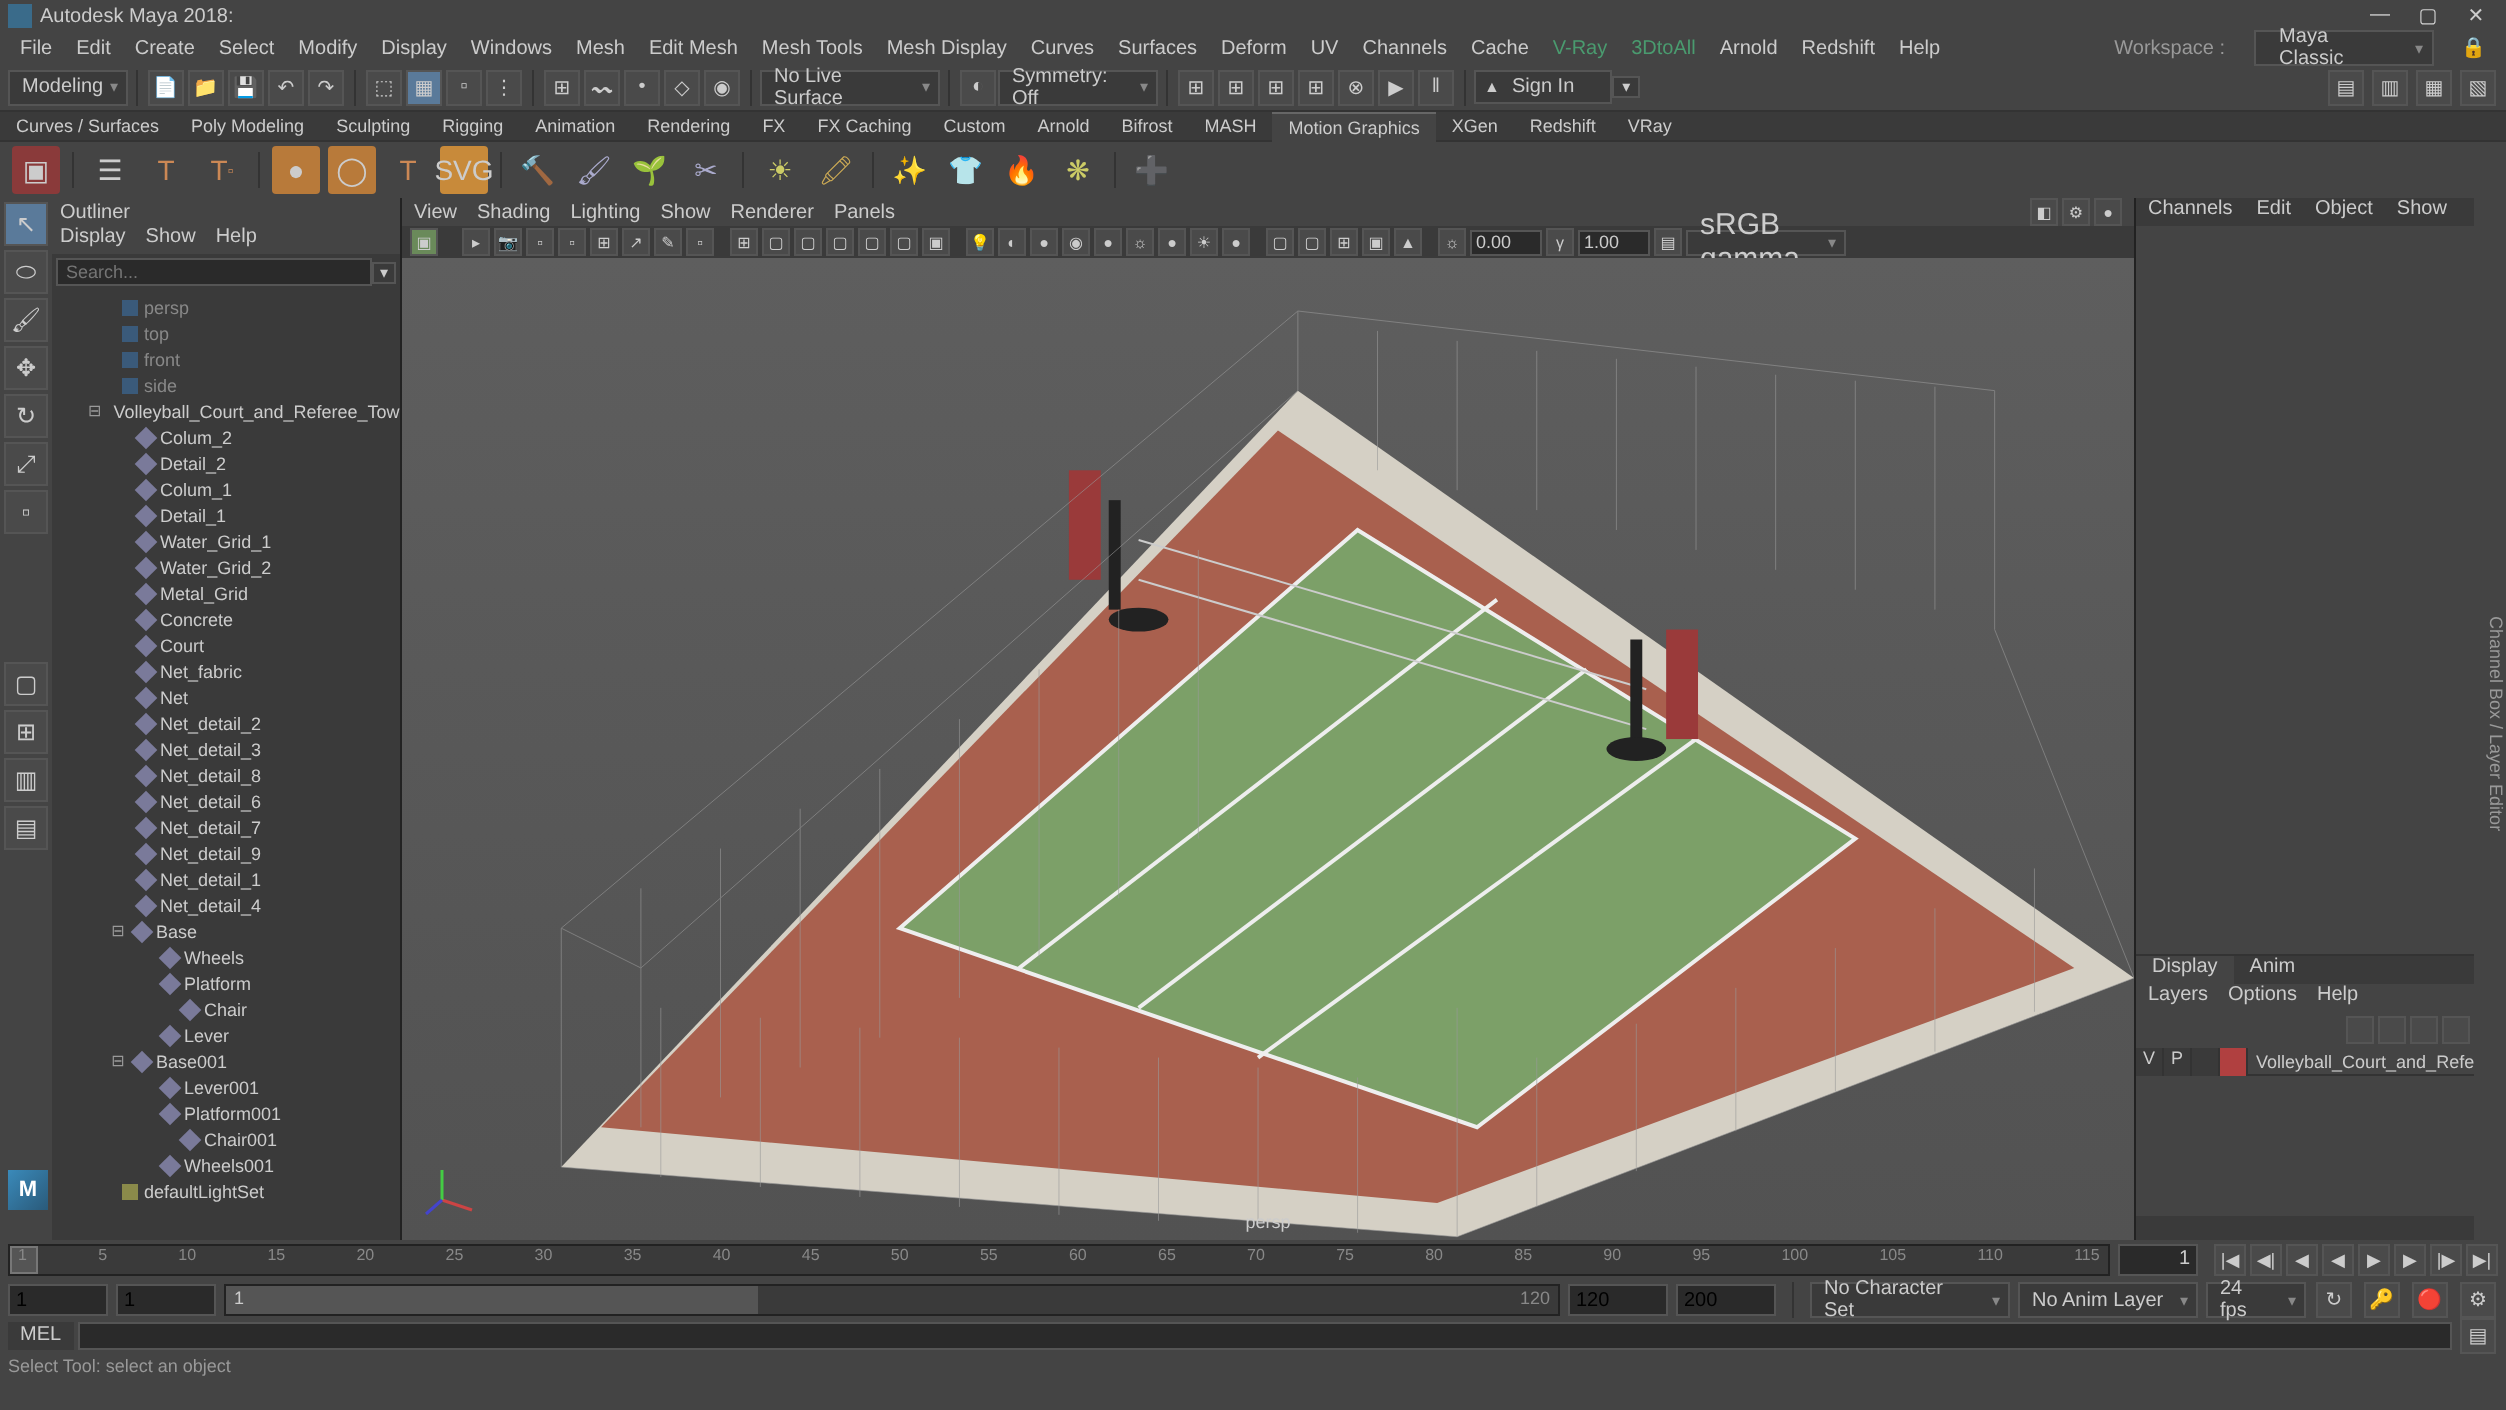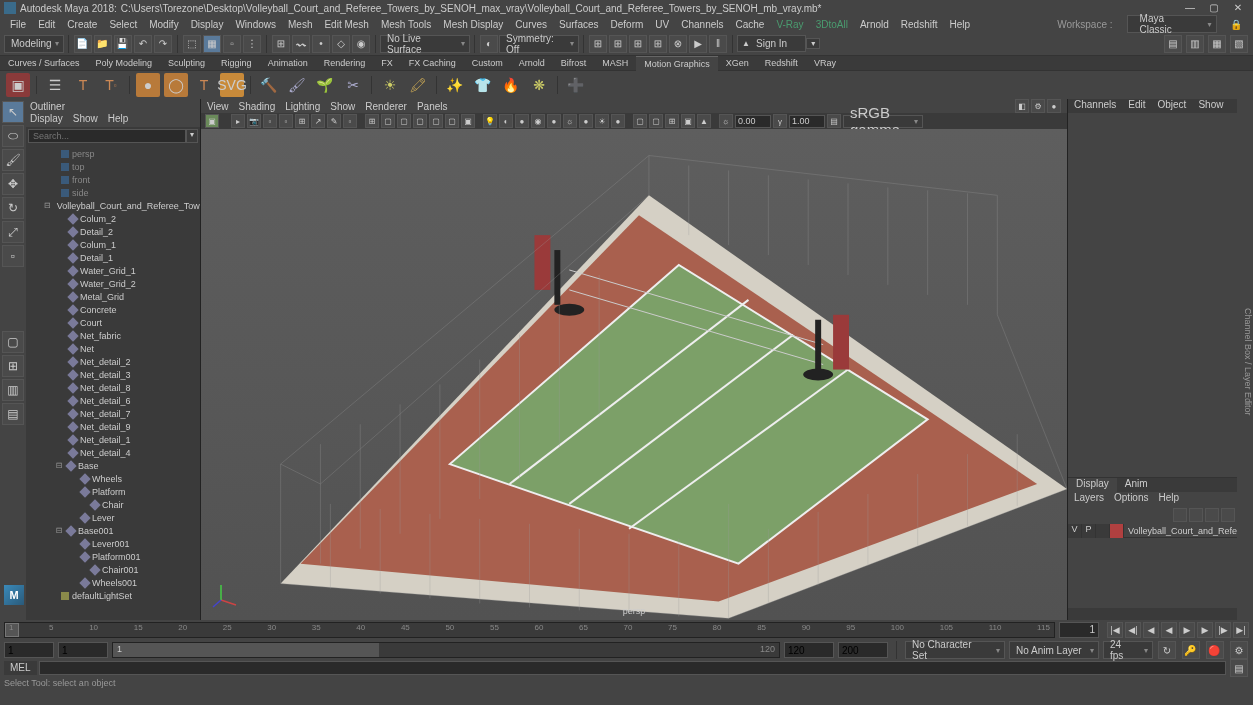--- a/index.html
+++ b/index.html
@@ -106,21 +106,21 @@
       align-items: center;
     }
     .panel-menu {
       height: 14px;
       background: #444;
       padding: 0 4px;
       font-size: 10px;
       display: flex;
       gap: 10px;
     }
-    .search-row { padding: 2px; display: flex; }
+    .search-row { padding: 2px; display: flex; align-items: center; }
     .search-input { flex: 1; background: #2a2a2a; border: 1px solid #555; color: #888; font-size: 9px; padding: 1px 4px; height: 14px;}
     .outliner-tree {
       flex: 1;
       overflow-y: auto;
       font-size: 9px;
       padding: 2px 0;
     }
     .tree-item {
       display: flex;
       align-items: center;
@@ -222,21 +222,20 @@
     .signin-btn::before { content:"▲"; position:absolute; left:4px; font-size:8px;}
     .signin-dd { width: 14px; background: #3a3a3a; border: 1px solid #555; text-align:center; font-size: 8px;}
     .scrollbar-h { height: 12px; background: #3a3a3a; }
   </style>
 </head>
 <body>
 
 <div class="title-bar">
   <div class="icon"></div>
   <span>Autodesk Maya 2018:</span>
-  <span style="margin-left:4px;">C:\Users\Torezone\Desktop\Volleyball_Court_and_Referee_Towers_by_SENOH_max_vray\Volleyball_Court_and_Referee_Towers_by_SENOH_mb_vray.mb*</span>
   <div class="window-controls">
     <span>—</span>
     <span>▢</span>
     <span>✕</span>
   </div>
 </div>
 
 <div class="menu-bar">
   <span>File</span>
   <span>Edit</span>

